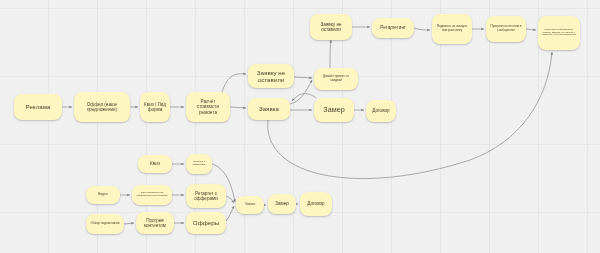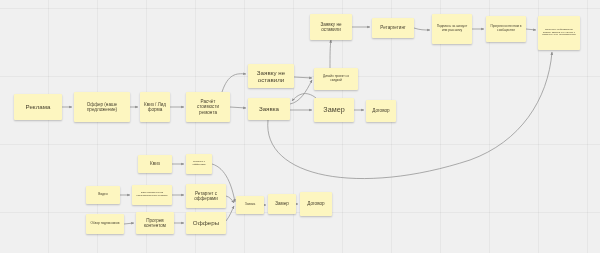--- a/index.html
+++ b/index.html
@@ -24,21 +24,21 @@
     position:absolute;
     background:#fdf6c0;
     box-shadow:0 1px 2px rgba(0,0,0,0.22);
     display:flex;align-items:center;justify-content:center;
     text-align:center;
     color:#4a4430;
     line-height:1.18;
     box-sizing:border-box;
     padding:2px 3px;
     overflow:hidden;
-    border-radius:1px;
+    border-radius:8px;
   }
   .t-lg{font-size:7.2px;}
   .t-md{font-size:6.2px;}
   .t-sm{font-size:4.6px;}
   .t-xs{font-size:3.2px;}
   .t-xxs{font-size:2.5px;}
 </style>
 </head>
 <body>
 

